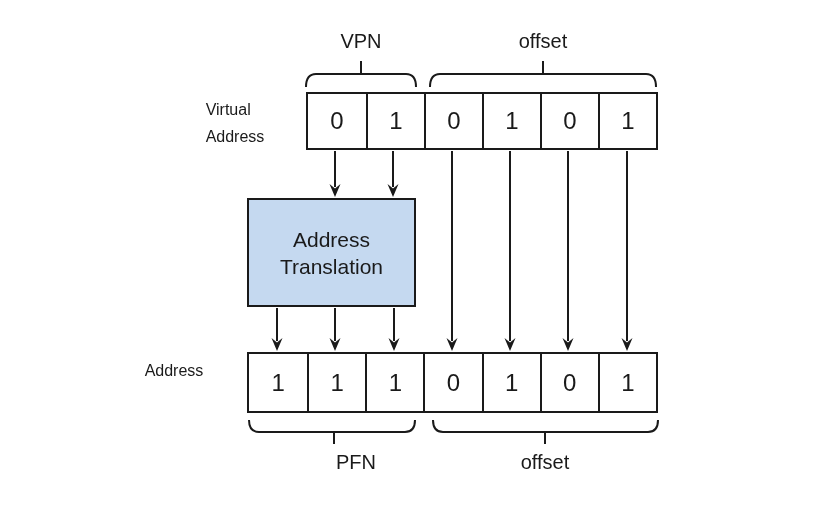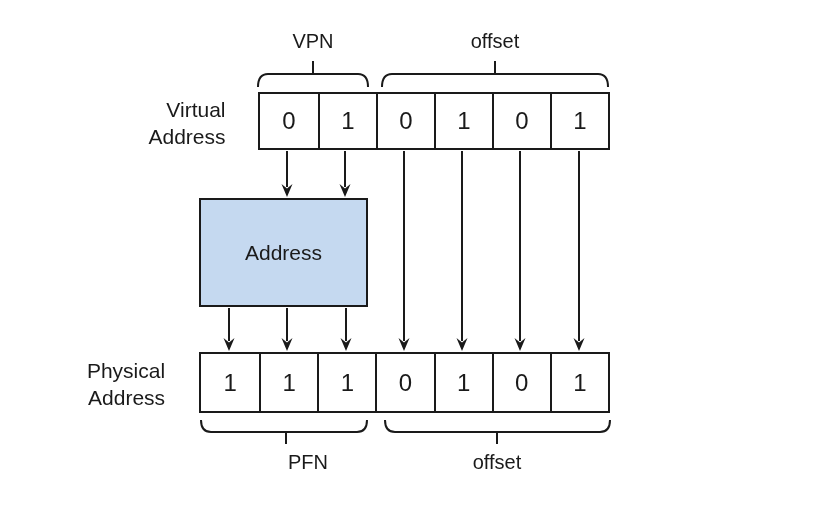--- a/index.html
+++ b/index.html
@@ -8,41 +8,42 @@
     background: #ffffff;
     font-family: "Liberation Sans", "DejaVu Sans", sans-serif;
   }
   .canvas {
     position: relative;
     width: 706px;
     height: 513px;
     background: #ffffff;
     overflow: hidden;
     color: #1a1a1a;
+    margin-left: 48px;
   }
   .connector-layer {
     position: absolute;
     left: 0;
     top: 0;
     width: 830px;
     height: 513px;
   }
   .lbl {
     position: absolute;
     font-size: 20px;
     line-height: 24px;
     white-space: nowrap;
     transform: translateX(-50%);
     color: #1a1a1a;
   }
   .side-label {
     position: absolute;
-    font-size: 21px;
+    font-size: 16px;
     line-height: 27px;
-    text-align: right;
+    text-align: left;
     transform: translateX(-50%);
     color: #1a1a1a;
   }
   .bit-row {
     position: absolute;
     display: grid;
     border: 2px solid #1a1a1a;
     background: #ffffff;
     box-sizing: border-box;
   }
@@ -172,24 +173,24 @@
     <div class="cell">0</div>
     <div class="cell">1</div>
     <div class="cell">0</div>
     <div class="cell">1</div>
     <div class="cell">0</div>
     <div class="cell">1</div>
   </div>
 
   <div class="translation-box">
     <div>Address</div>
+    <div>Translation</div>
   </div>
 
   <div class="side-label physical-label">
-    <div>Physical</div>
     <div>Address</div>
   </div>
   <div class="bit-row physical-row">
     <div class="cell">1</div>
     <div class="cell">1</div>
     <div class="cell">1</div>
     <div class="cell">0</div>
     <div class="cell">1</div>
     <div class="cell">0</div>
     <div class="cell">1</div>

